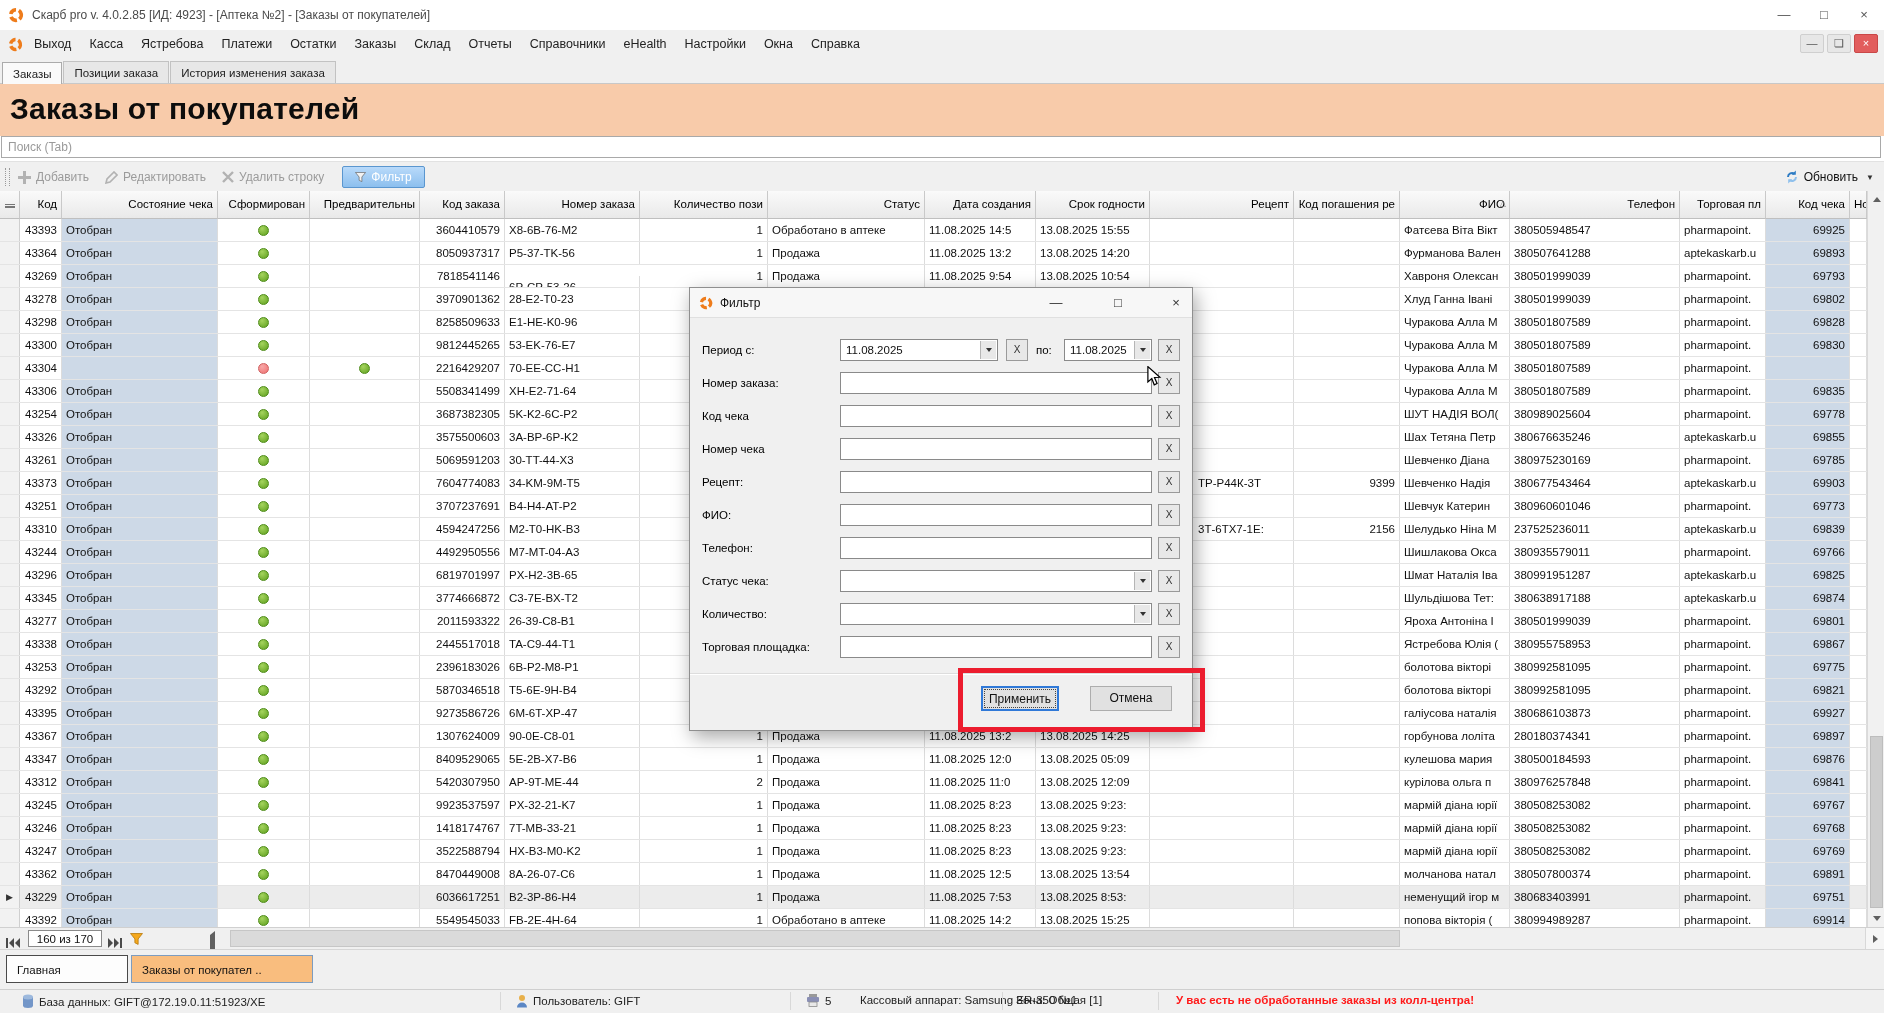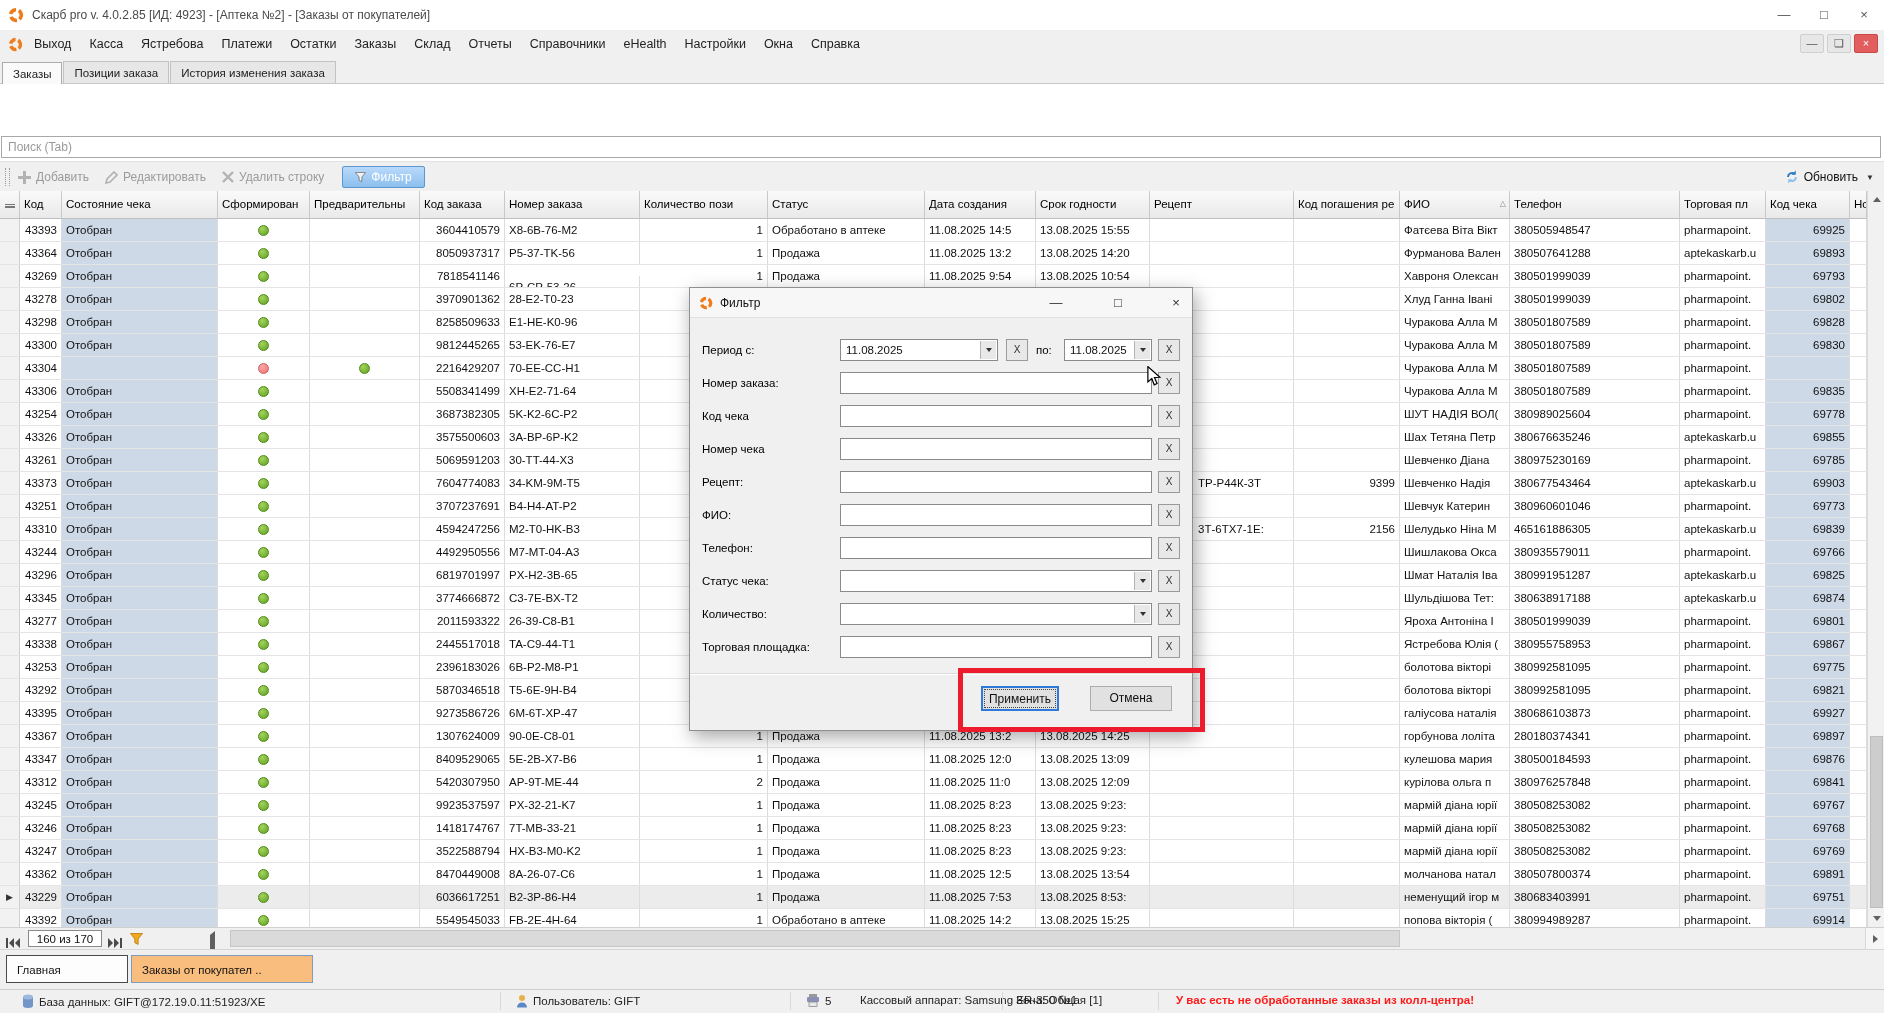--- a/index.html
+++ b/index.html
@@ -34,21 +34,21 @@
   .tbtn{display:flex;align-items:center;gap:5px;font-size:12px;color:#9b9b9b;margin-right:16px;}
   .tbtn svg{display:block;}
   .filterbtn{display:flex;align-items:center;gap:5px;font-size:12px;color:#fff;
      background:linear-gradient(#b9dafa,#8cbfee);border:1px solid #5a96cf;border-radius:2px;padding:3px 12px;margin-left:2px;}
   .refreshbtn{position:absolute;right:26px;display:flex;align-items:center;gap:5px;font-size:12px;color:#111;}
   .caret{position:absolute;right:10px;font-size:8px;color:#333;top:11px;}
   
   .grid{left:0;top:191px;width:1867px;height:736px;overflow:hidden;background:#fff;}
   .gridhead{display:flex;height:28px;}
   .hcell{box-sizing:border-box;border-right:1px solid #c9c9c9;border-bottom:1px solid #bfbfbf;background:linear-gradient(#fafafa,#e9e9e9);
-         font-size:11.5px;line-height:26px;padding:0 4px;white-space:nowrap;overflow:hidden;color:#000;position:relative;flex:none;}
+         font-size:11.5px;line-height:26px;padding:0 4px;white-space:nowrap;overflow:hidden;color:#000;position:relative;flex:none;text-align:right;}
   .sorttri{position:absolute;right:3px;top:0;font-size:8px;color:#8a8a8a;}
   .gridbody{height:708px;overflow:hidden;}
   .grow{display:flex;height:23px;box-sizing:border-box;border-bottom:1px solid #e4e4e4;background:#fff;}
   .grow.current{background:#ececec;}
   .cell{box-sizing:border-box;border-right:1px solid #dcdcdc;font-size:11.5px;line-height:22px;padding:0 4px;
         white-space:nowrap;overflow:hidden;flex:none;color:#111;}
   .cell.r{text-align:right;}
   .cell.blue{background:#cdd9e7;}
   .cell.selc{background:#f2f2f2;border-right:1px solid #cfcfcf;text-align:center;padding:0;color:#333;font-size:9px;}
   .cell.recept{padding-left:48px;}
@@ -149,20 +149,23 @@
       <span class="mdib close">×</span>
     </div>
   </div>
 
   <div class="abs tabbar">
       <span class="ttab active">Заказы</span>
       <span class="ttab">Позиции заказа</span>
       <span class="ttab">История изменения заказа</span>
     </div>
 
+  <div class="abs titleband">
+    <h1>Заказы от покупателей</h1>
+  </div>
 
   <div class="abs searchrow">
     <input type="text" placeholder="Поиск (Tab)" style="">
   </div>
 
   <div class="abs toolbar">
     <span class="drag"></span>
     <span class="tbtn">
       <svg width="13" height="13" viewBox="0 0 13 13">
           <path d="M5 0h3v5h5v3H8v5H5V8H0V5h5z" fill="#b2b2b2"></path>
@@ -519,21 +522,21 @@
           <div class="cell" style="width: 110px;"></div>
           <div class="cell r" style="width: 85px;">4594247256</div>
           <div class="cell" style="width: 135px;">M2-T0-HK-B3</div>
           <div class="cell r" style="width: 128px;"></div>
           <div class="cell" style="width: 157px;"></div>
           <div class="cell" style="width: 111px;"></div>
           <div class="cell" style="width: 114px;"></div>
           <div class="cell recept" style="width: 144px;">3Т-6ТХ7-1Е:</div>
           <div class="cell r" style="width: 106px;">2156</div>
           <div class="cell" style="width: 110px;">Шелудько Ніна М</div>
-          <div class="cell" style="width: 170px;">465161886305</div>
+          <div class="cell" style="width: 170px;">237525236011</div>
           <div class="cell" style="width: 86px;">aptekaskarb.u</div>
           <div class="cell r blue" style="width: 84px;">69839</div>
           <div class="cell" style="width: 17px;"></div>
         </div>
         <div class="grow">
           <div class="cell selc" style="width: 20px;"></div>
           <div class="cell r" style="width: 42px;">43244</div>
           <div class="cell blue" style="width: 156px;">Отобран</div>
           <div class="cell" style="width: 92px;">
             <div class="dot green"></div>
@@ -735,21 +738,21 @@
           <div class="cell blue" style="width: 156px;">Отобран</div>
           <div class="cell" style="width: 92px;">
             <div class="dot green"></div>
           </div>
           <div class="cell" style="width: 110px;"></div>
           <div class="cell r" style="width: 85px;">8409529065</div>
           <div class="cell" style="width: 135px;">5E-2B-X7-B6</div>
           <div class="cell r" style="width: 128px;">1</div>
           <div class="cell" style="width: 157px;">Продажа</div>
           <div class="cell" style="width: 111px;">11.08.2025 12:0</div>
-          <div class="cell" style="width: 114px;">13.08.2025 13:09</div>
+          <div class="cell" style="width: 114px;">13.08.2025 05:09</div>
           <div class="cell" style="width: 144px;"></div>
           <div class="cell r" style="width: 106px;"></div>
           <div class="cell" style="width: 110px;">кулешова мария</div>
           <div class="cell" style="width: 170px;">380500184593</div>
           <div class="cell" style="width: 86px;">pharmapoint.</div>
           <div class="cell r blue" style="width: 84px;">69876</div>
           <div class="cell" style="width: 17px;"></div>
         </div>
         <div class="grow">
           <div class="cell selc" style="width: 20px;"></div>

